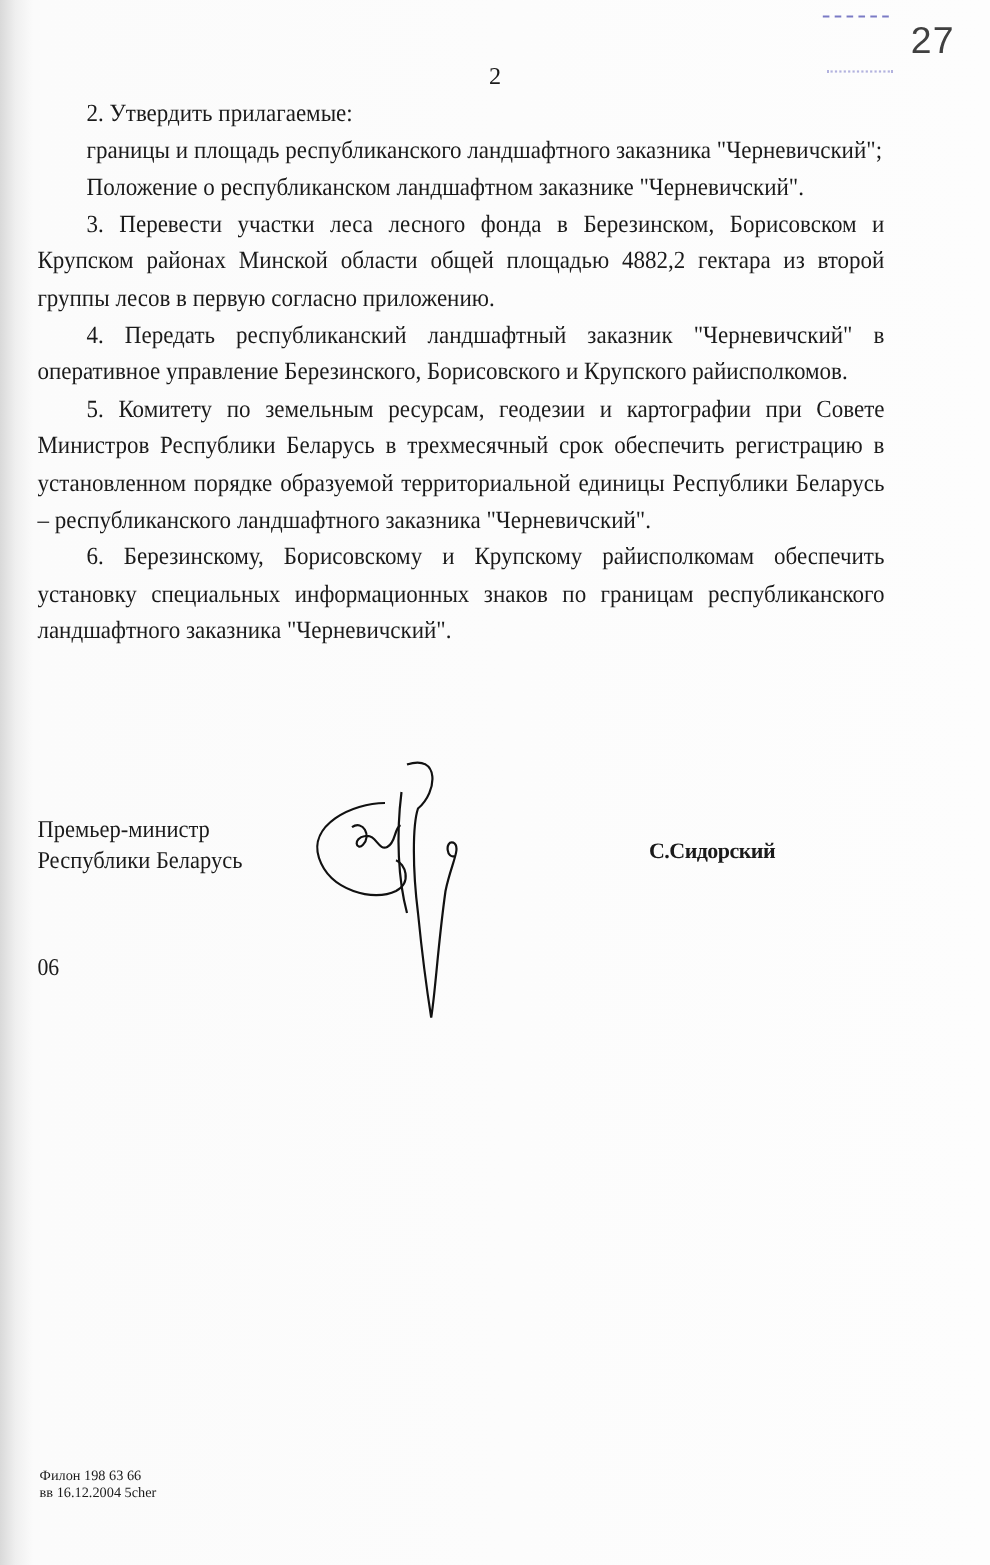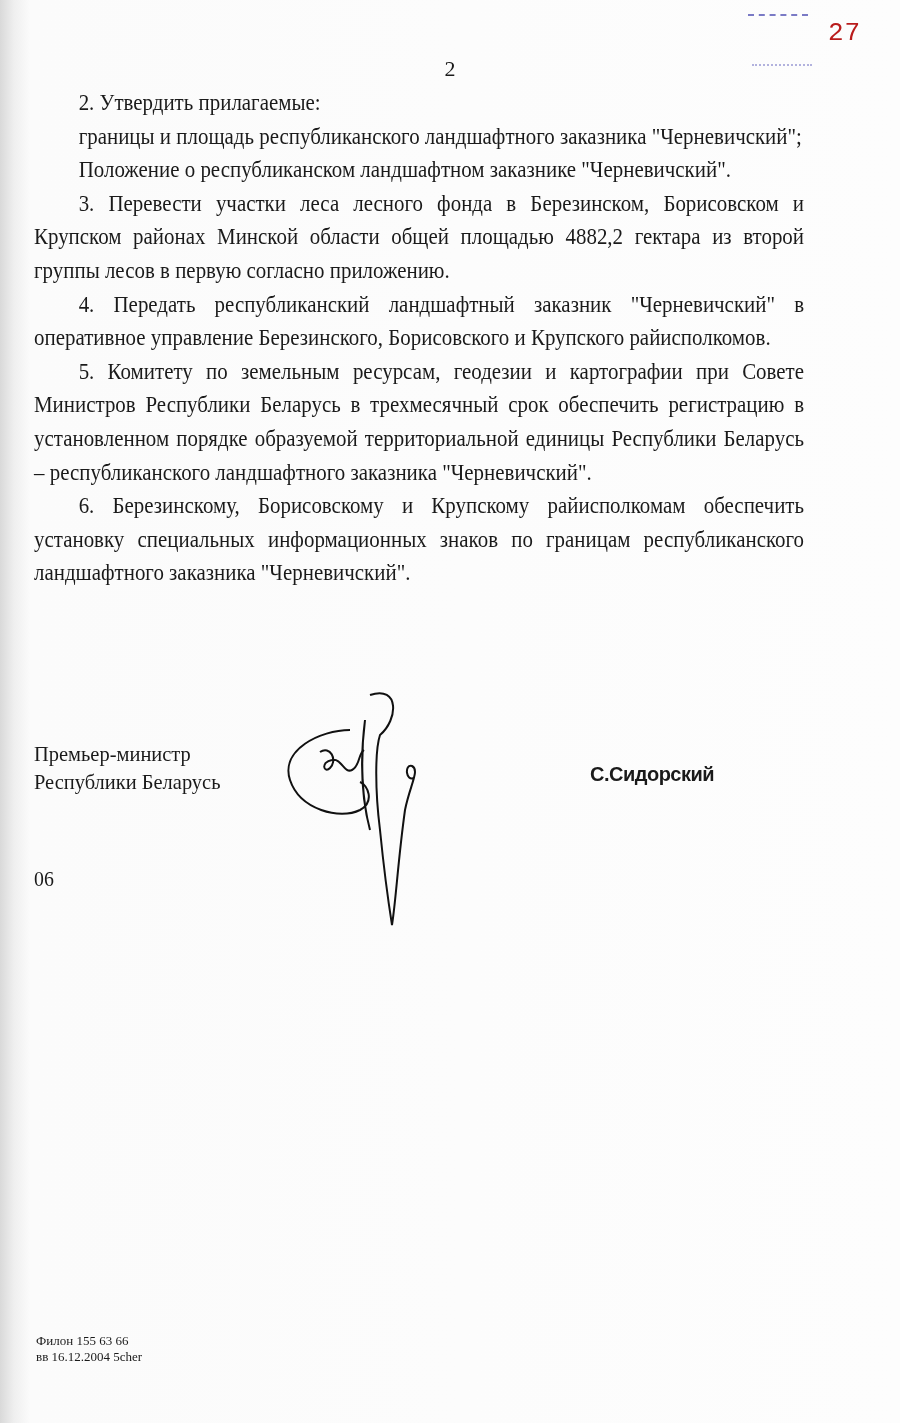--- a/index.html
+++ b/index.html
@@ -14,38 +14,38 @@
   }
   .stamp-dashes {
     position: absolute; left: 748px; top: 14px; width: 60px; height: 2px;
     border-top: 2px dashed #5a5ab8; opacity: 0.8;
   }
   .stamp-dots {
     position: absolute; left: 752px; top: 64px; width: 60px;
     border-top: 2px dotted #6a6ac0; opacity: 0.5;
   }
   .stamp-num {
-    position: absolute; left: 828px; top: 18px; font-size: 26px; color: #b91c1c;
-    font-family: Liberation Mono, monospace; letter-spacing: 1px;
+    position: absolute; left: 828px; top: 18px; font-size: 34px; color: #404040;
+    font-family: Liberation Sans, sans-serif; letter-spacing: 1px;
   }
   .page-num {
     position: absolute; left: 0; width: 900px; top: 56px; text-align: center; font-size: 22px;
   }
   .body-text {
     position: absolute; left: 34px; top: 86px; width: 828px;
     font-size: 22.5px; line-height: 33.6px; transform: scaleX(0.93); transform-origin: left top;
   }
   .body-text p { margin: 0; text-align: justify; text-align-last: left; }
   .body-text .ind { text-indent: 48px; }
   .sig-left {
     position: absolute; left: 34px; top: 740px; font-size: 22px; line-height: 28px;
     transform: scaleX(0.93); transform-origin: left top;
   }
   .sig-name {
-    position: absolute; left: 590px; top: 763px; font-family: Liberation Sans, sans-serif;
+    position: absolute; left: 590px; top: 763px; font-family: Liberation Serif, serif;
     font-size: 20px; font-weight: bold; letter-spacing: -0.5px;
   }
   .signature { position: absolute; left: 280px; top: 690px; width: 160px; height: 240px; }
   .code06 { position: absolute; left: 34px; top: 866px; font-size: 22px; transform: scaleX(0.9); transform-origin: left top; }
   .footer {
     position: absolute; left: 36px; top: 1333px; font-size: 13px; line-height: 16px;
   }
 </style>
 </head>
 <body>
@@ -78,15 +78,15 @@
   <path d="M40 62 C50 55, 58 70, 50 78 C44 84, 40 72, 52 70 C62 68, 64 84, 72 80 C80 76, 78 64, 84 60" fill="none" stroke="#111" stroke-width="2"></path>
   <path d="M90 5 C120 -5, 118 30, 100 45 C95 60, 95 100, 100 140 C104 180, 108 210, 112 235 C116 210, 118 170, 125 120 C130 95, 140 80, 132 76 C124 74, 126 92, 134 88" fill="none" stroke="#111" stroke-width="2"></path>
   <path d="M85 30 C80 70, 82 110, 90 140" fill="none" stroke="#111" stroke-width="2"></path>
 </svg>
 
 <div class="sig-name">С.Сидорский</div>
 
 <div class="code06">06</div>
 
 <div class="footer">
-  <div>Филон  155 63 66</div>
+  <div>Филон  198 63 66</div>
   <div>вв 16.12.2004 5cher</div>
 </div>
 
 </body></html>

